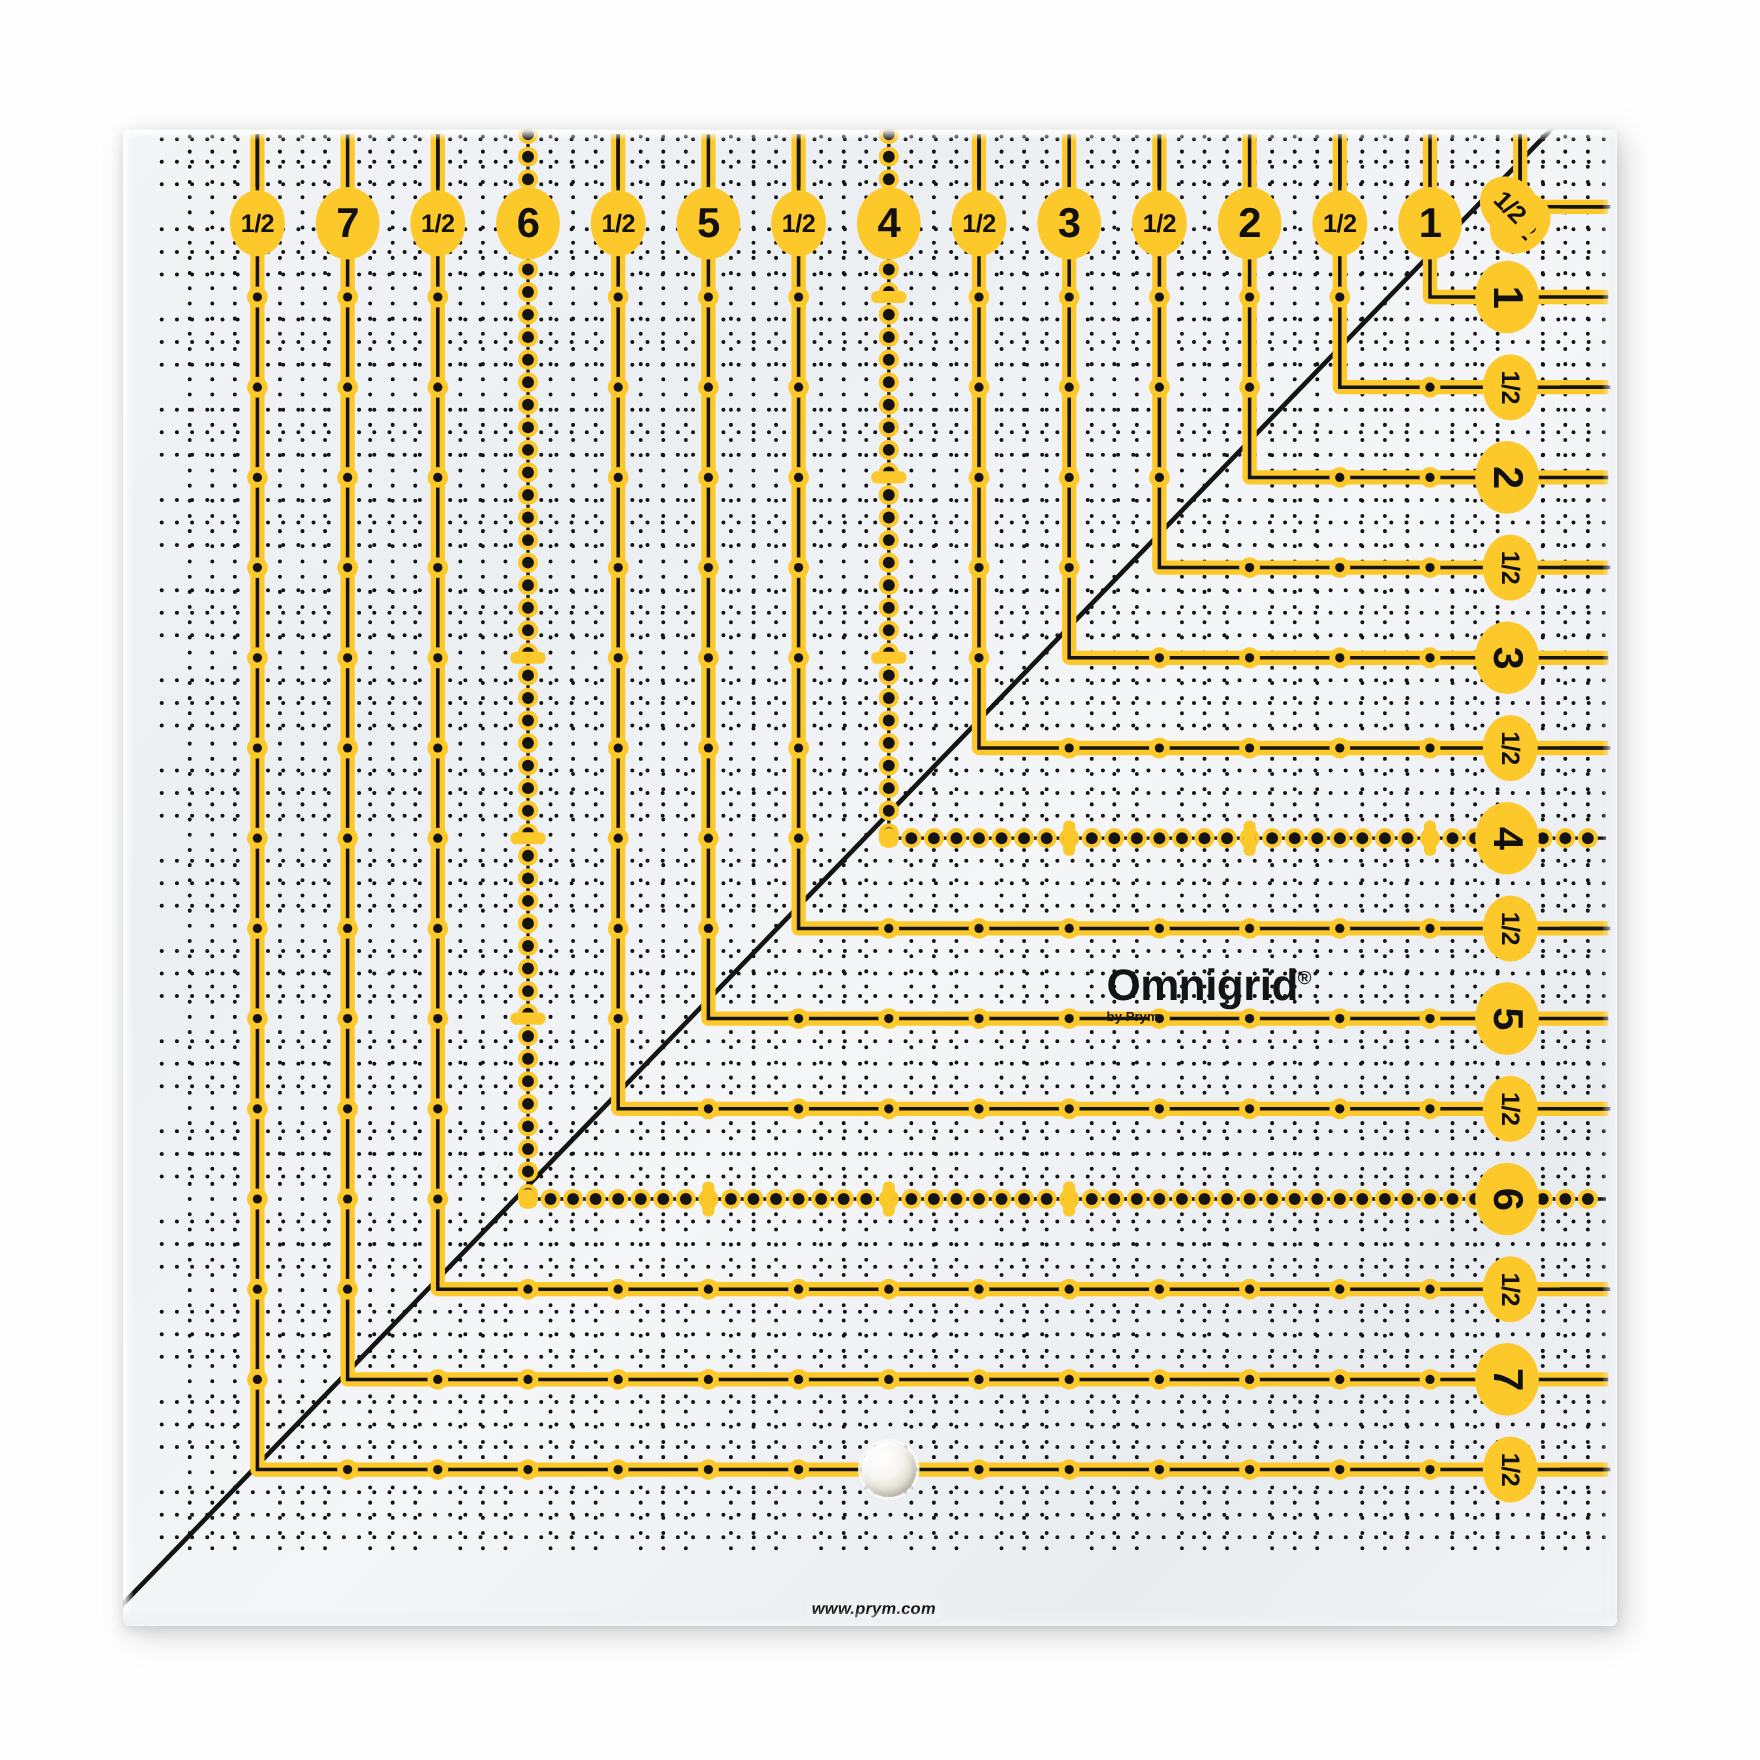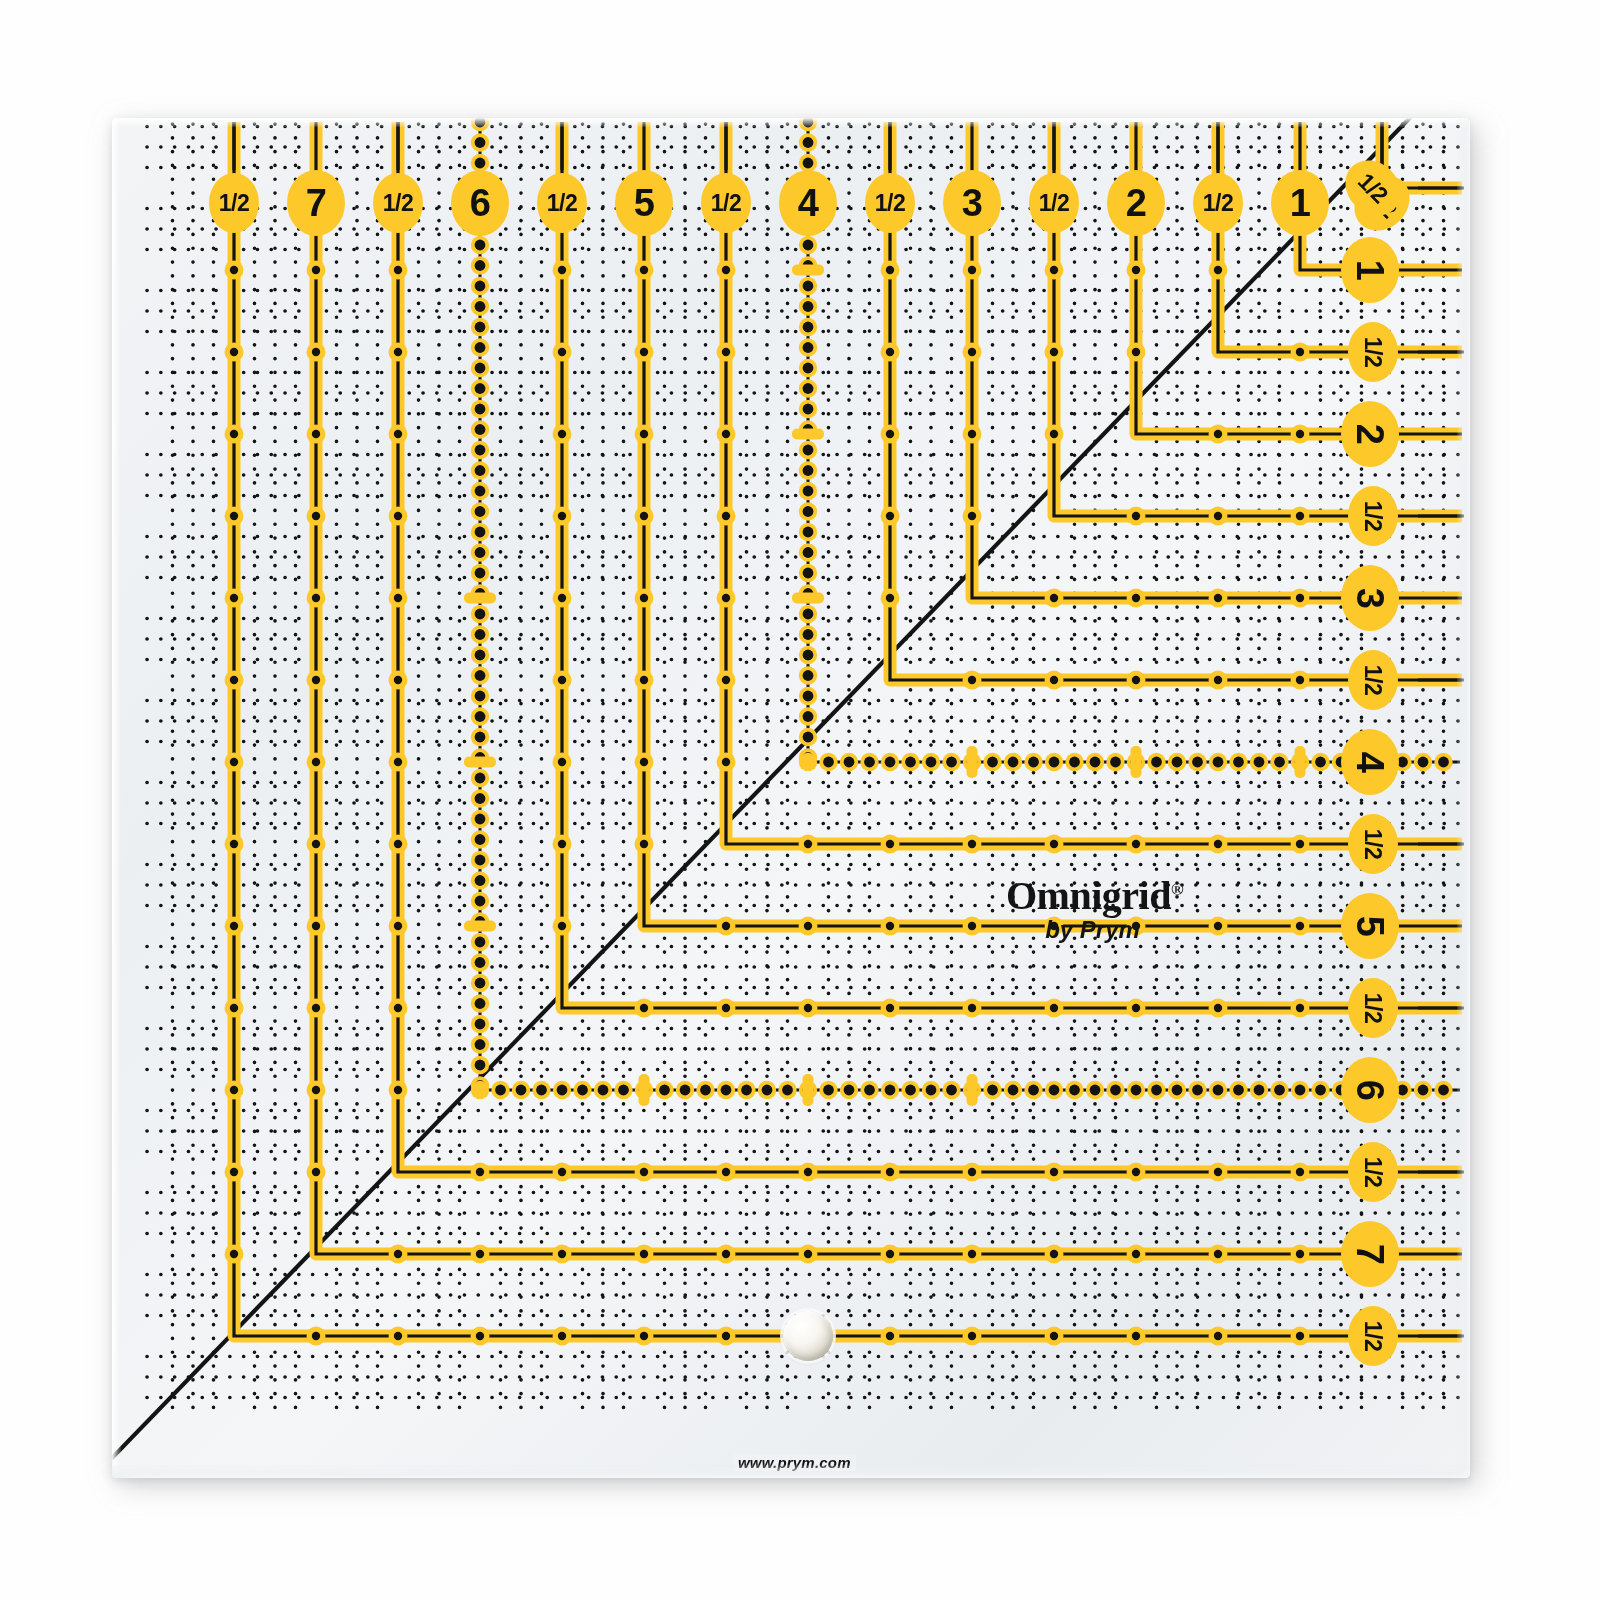--- a/index.html
+++ b/index.html
@@ -84,31 +84,31 @@
   }
 
   
   #brand{
     position:absolute;
     color:#141414;
     user-select:none;
     text-align:center;
   }
   #brand-main{
-    font-family:Liberation Serif, serif;
+    font-family:Liberation Sans, sans-serif;
     font-weight:700;font-size:40px;line-height:1;
     letter-spacing:-0.5px;
     white-space:nowrap;
     text-align:center;
   }
   #brand-reg{font-size:17px;vertical-align:super;font-weight:700;}
   #brand-sub{
     font-family:"Liberation Sans","DejaVu Sans",sans-serif;
-    font-weight:700;font-size:24px;line-height:1;
-    margin-top:2px;text-align:center;padding-right:4px;font-style:italic;
+    font-weight:700;font-size:12px;line-height:1;
+    margin-top:2px;text-align:left;padding-right:4px;
   }
 
   
   #site-url{
     position:absolute;
     font-family:"Liberation Sans","DejaVu Sans",sans-serif;
     font-weight:700;font-size:15px;color:#141414;
     letter-spacing:0.2px;
     background:#eff1f4;
     padding:0 5px;

